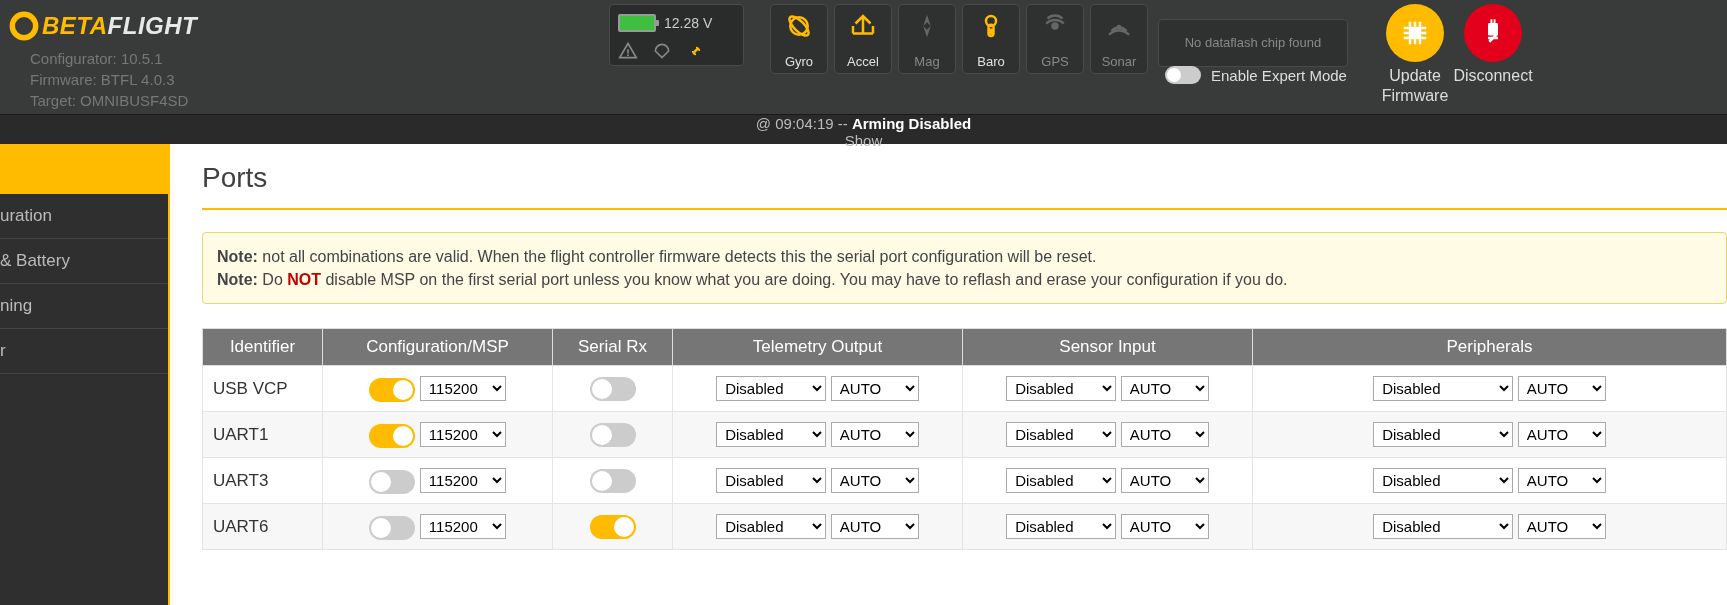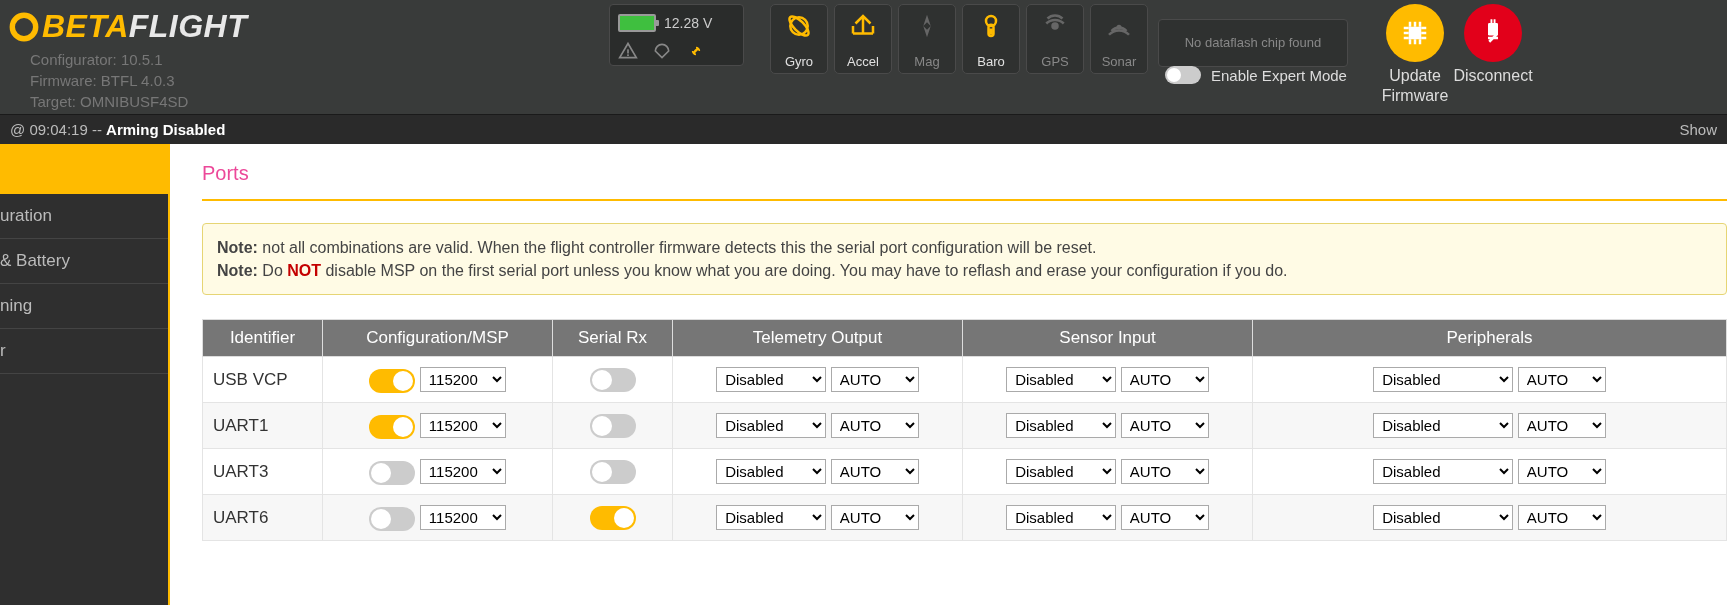--- a/index.html
+++ b/index.html
@@ -1,21 +1,21 @@
 <!DOCTYPE html>
 <html><head>
 <meta charset="utf-8">
 <style>
 * { margin:0; padding:0; box-sizing:border-box; font-family:"Segoe UI",Arial,sans-serif; }
 body { width:1727px; height:605px; overflow:hidden; background:#fff; }
 .header { background:#393b3a; height:114px; display:flex; align-items:flex-start; color:#777; position:relative; }
 .logo-area { padding:8px 0 0 0; }
 .logo { display:flex; align-items:center; padding-left:6px; }
 .logo-icon { width:36px; height:36px; }
-.logo-text { font-size:32px; font-weight:700; letter-spacing:0.5px; }
+.logo-text { font-size:24px; font-weight:700; letter-spacing:0.5px; }
 .logo-beta { color:#ffbb00; font-style:italic; }
 .logo-flight { color:#e8e8e8; font-style:italic; }
 .meta { padding-left:30px; font-size:15px; line-height:1.4; margin-top:4px; }
 .battery-box { position:absolute; left:609px; top:4px; background:#2a2c2b; border:1px solid #4a4a4a; border-radius:4px; padding:4px 8px; width:135px; }
 .battery-row { display:flex; align-items:center; gap:8px; height:28px; }
 .battery-icon { width:38px; height:18px; border:2px solid #999; border-radius:2px; position:relative; background:linear-gradient(to right,#3fbf3f 0%,#3fbf3f 100%); }
 .battery-icon:after { content:""; position:absolute; right:-5px; top:4px; width:3px; height:6px; background:#999; border-radius:0 1px 1px 0; }
 .voltage { color:#ccc; font-size:14px; }
 .mini-icons { display:flex; gap:14px; margin-top:4px; }
 .mini-icons svg { width:20px; height:20px; }
@@ -25,28 +25,28 @@
 .sensor-label { font-size:13px; color:#888; }
 .sensor.active .sensor-label { color:#e0e0e0; }
 .dataflash { position:absolute; left:1158px; top:19px; width:190px; height:48px; background:#2f3130; border:1px solid #4a4a4a; border-radius:4px; color:#888; font-size:13px; display:flex; align-items:center; justify-content:center; text-align:center; line-height:1.2; }
 .expert { position:absolute; left:1165px; top:66px; display:flex; align-items:center; gap:10px; color:#ddd; font-size:15px; }
 .big-btn { position:absolute; top:4px; width:90px; text-align:center; color:#ddd; font-size:16px; line-height:1.25; }
 .big-btn .circle { width:58px; height:58px; border-radius:50%; margin:0 auto 4px; display:flex; align-items:center; justify-content:center; }
 .update-btn { left:1370px; }
 .update-btn .circle { background:#ffbb00; }
 .disconnect-btn { left:1448px; }
 .disconnect-btn .circle { background:#e2001a; }
-.logbar { background:#2a2a2a; height:30px; color:#bbb; font-size:15px; display:flex; align-items:center; padding:0 10px; justify-content:space-between; border-top:1px solid #1a1a1a; }
+.logbar { background:#2a2a2a; height:30px; color:#bbb; font-size:15px; display:flex; align-items:center; padding:0 22px; justify-content:space-between; border-top:1px solid #1a1a1a;flex-direction:column; }
 .logbar b { color:#fff; font-weight:600; }
 .main { display:flex; height:461px; }
 .sidebar { width:170px; background:#2f2f2f; color:#bbb; font-size:17px; border-right:2px solid #ffbb00; }
 .sidebar .sep { height:50px; background:#ffbb00; }
 .sidebar .item { padding:12px 10px 12px 0; border-bottom:1px solid #444; text-align:left; cursor:pointer; }
 .content { flex:1; padding:18px 0 0 32px; overflow:hidden; }
-.page-title { font-size:20px; color:#ec4899; font-weight:400; margin-bottom:14px; }
+.page-title { font-size:28px; color:#404040; font-weight:400; margin-bottom:14px; }
 .hr { height:2px; background:#ffbb00; margin-bottom:22px; }
 .note-box { background:#fffbe5; border:1px solid #e6d574; border-radius:4px; padding:12px 14px; font-size:16px; color:#444; margin-bottom:24px; line-height:1.45; }
 .note-box b { font-weight:700; }
 .note-box .warn { color:#c40000; font-weight:700; }
 table { width:100%; border-collapse:collapse; }
 th { background:#767676; color:#fff; font-weight:400; font-size:17px; padding:8px 10px; border:1px solid #ddd; }
 td { border:1px solid #e4e4e4; padding:6px 10px; text-align:center; font-size:17px; color:#333; height:46px; }
 td.idcell { text-align:left; padding-left:10px; }
 tr:nth-child(even) td { background:#f7f7f7; }
 .toggle { width:46px; height:24px; border-radius:12px; background:#ccc; position:relative; display:inline-block; vertical-align:middle; cursor:pointer; }

